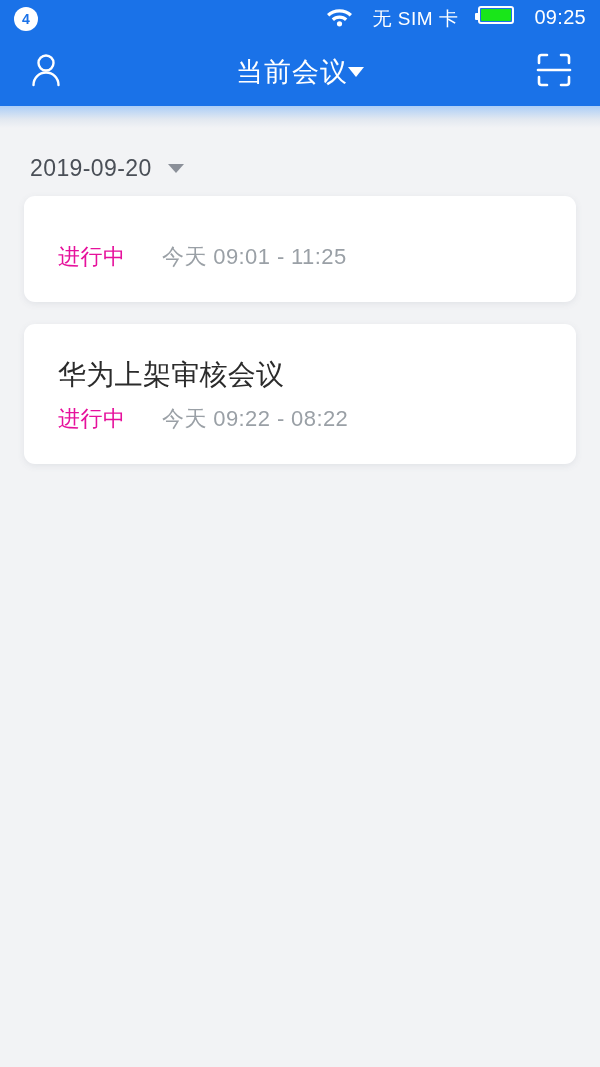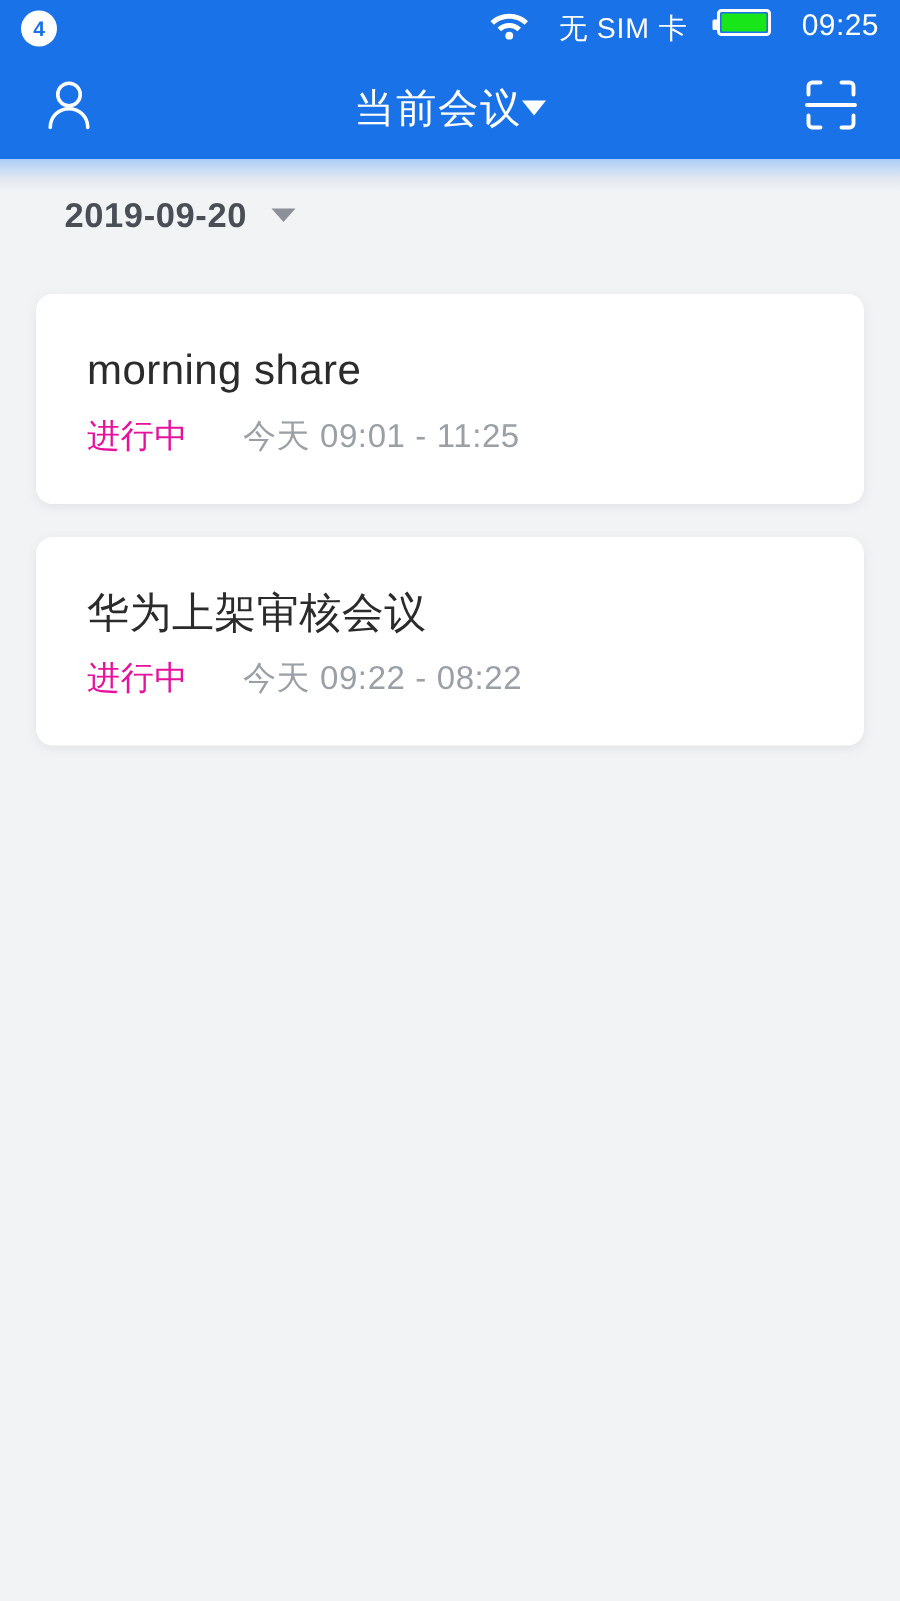--- a/index.html
+++ b/index.html
@@ -131,25 +131,24 @@
 
   
   .header-fade {
     height: 22px;
     background: linear-gradient(180deg, #accef7 0%, #e2e8f0 60%, #f2f3f5 100%);
   }
 
   
   .filter-row {
     display: flex;
-    align-items: flex-start;
-    padding: 0 24px 0 43px;
+    align-items: flex-end;
+    padding: 0 24px 0 30px;
     height: 52px;
     margin-top: 2px;
-    font-weight: bold;
   }
   .date-picker {
     display: flex;
     align-items: center;
     gap: 16px;
   }
   .date-text {
     font-size: 23px;
     color: #4a4f57;
     letter-spacing: 0.4px;
@@ -271,21 +270,20 @@
   <div class="date-picker">
     <span class="date-text">2019-09-20</span>
     <span class="caret-gray"></span>
   </div>
 
 </div>
 
 <div class="card-list">
 
   <div class="meeting-card">
-    <div class="card-title">morning share</div>
     <div class="card-meta">
       <span class="card-status">进行中</span>
       <span class="card-time">今天 09:01 - 11:25</span>
     </div>
   </div>
 
   <div class="meeting-card">
     <div class="card-title">华为上架审核会议</div>
     <div class="card-meta">
       <span class="card-status">进行中</span>

